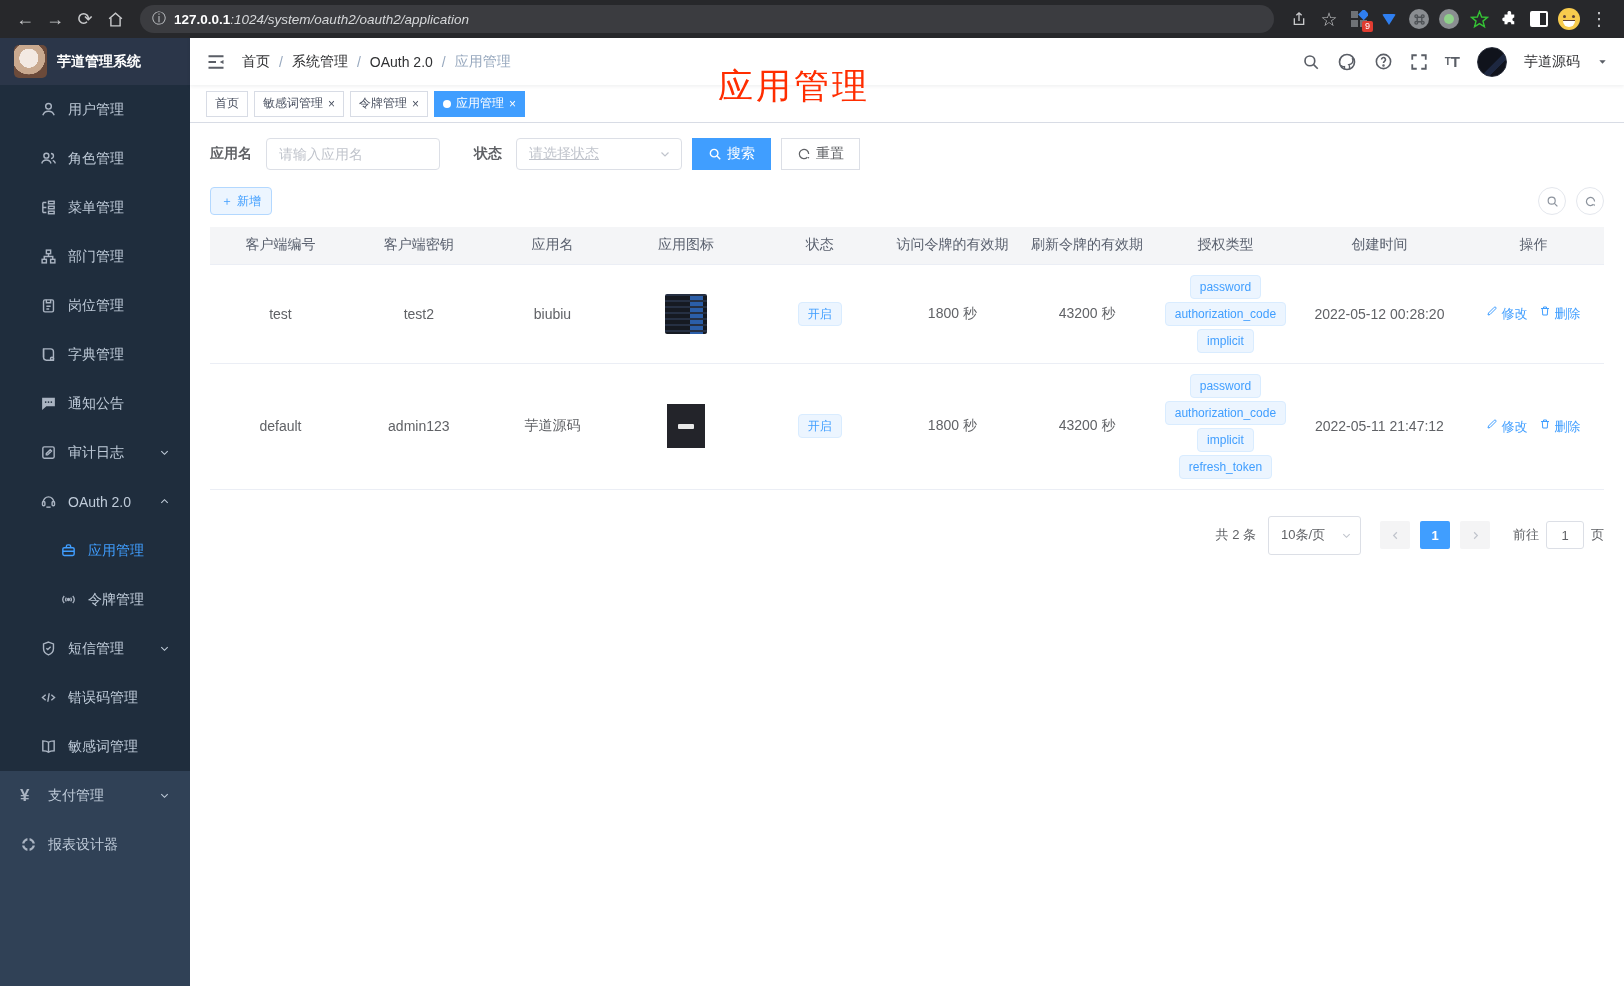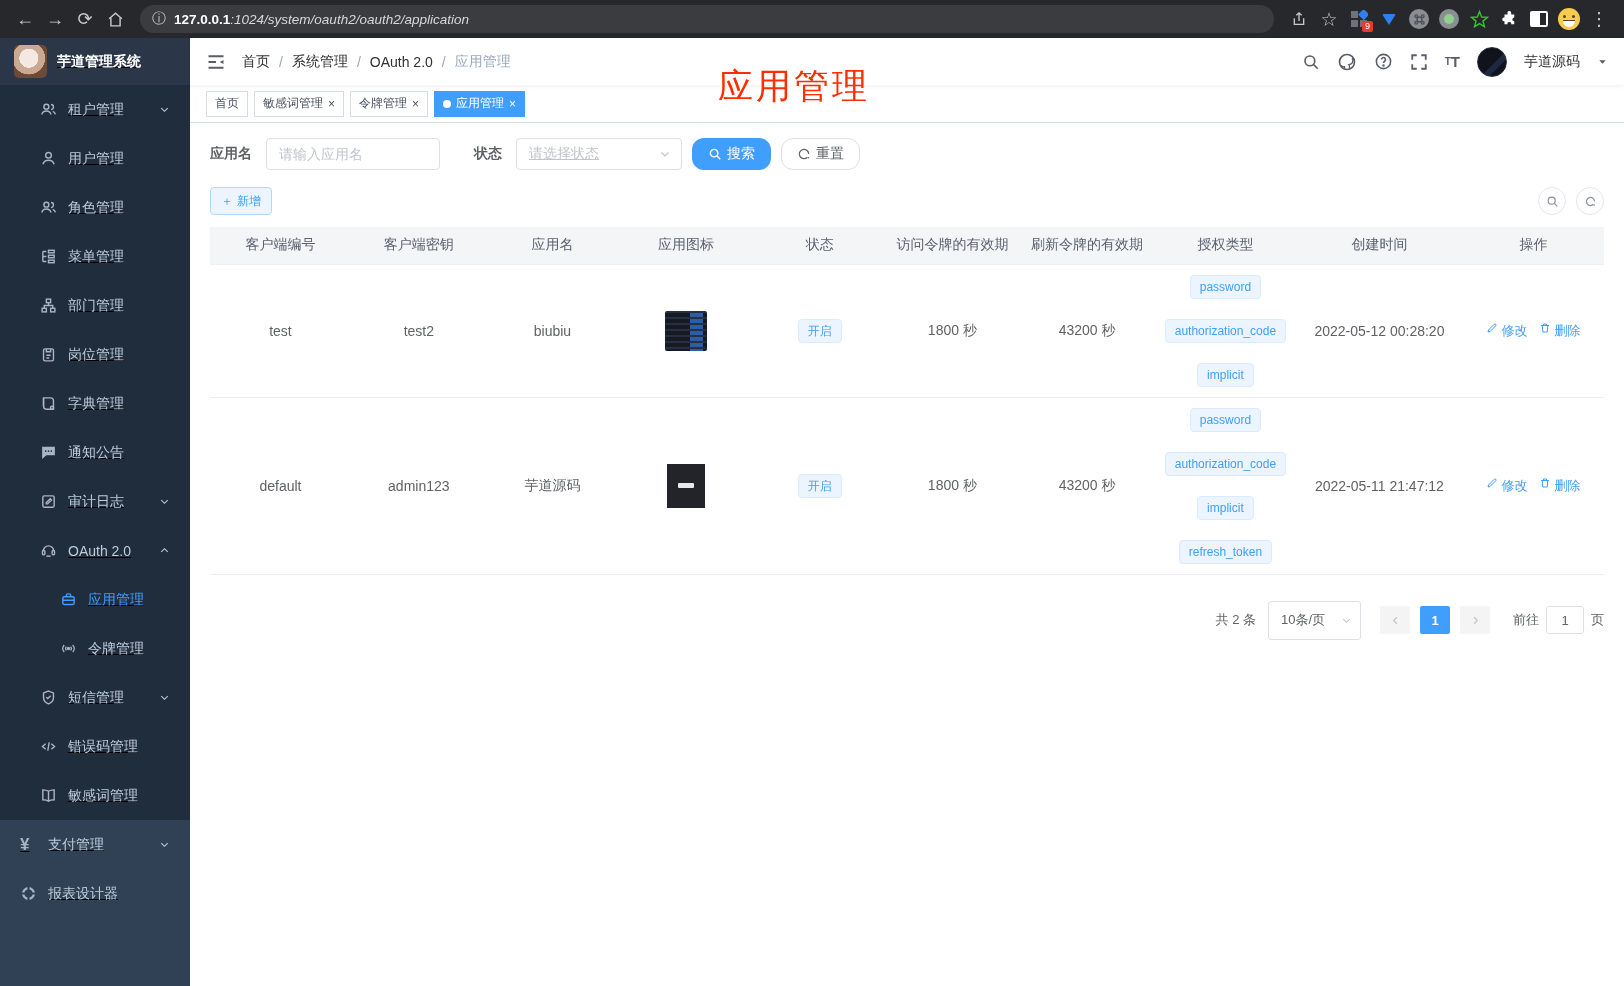--- a/index.html
+++ b/index.html
@@ -30,21 +30,21 @@
   .emoji-face { width:22px; height:22px; border-radius:50%; background:#f7cb4d; position:relative; }
   .emoji-face::before { content:""; position:absolute; left:5px; top:7px; width:3px; height:3px;
     border-radius:50%; background:#5d4037; box-shadow:9px 0 0 #5d4037; }
   .emoji-face::after { content:""; position:absolute; left:5px; top:12px; width:12px; height:6px;
     border-radius:0 0 10px 10px; background:#fff; border-top:1px solid #5d4037; }
 
   
   .app { position:absolute; top:38px; left:0; right:0; bottom:0; display:flex; }
 
   
-  .sidebar { width:190px; flex-shrink:0; background:#304156; overflow:hidden;text-decoration:underline; }
+  .sidebar { width:190px; flex-shrink:0; background:#304156; overflow:hidden; }
   .logo-bar { height:47px; background:#2b3649; display:flex; align-items:center; padding-left:14px; gap:10px; }
   .logo-img { width:33px; height:33px; border-radius:5px; flex-shrink:0;
     background:radial-gradient(circle at 45% 40%, #f3e9e2 0 35%, #c9a98f 36% 60%, #6b4a3a 61% 100%); }
   .logo-title { color:#fff; font-size:14px; font-weight:700; white-space:nowrap; }
   .submenu-block { background:#1f2d3d; }
   .menu-item { height:49px; display:flex; align-items:center; color:#bfcbd9; font-size:14px; cursor:pointer; }
   .menu-item .mi-icon { width:17px; margin-right:11px; color:#aab4c2; flex-shrink:0; }
   .menu-item.lvl0 { padding-left:20px; }
   .menu-item.lvl1 { padding-left:40px; }
   .menu-item.lvl2 { padding-left:60px; }
@@ -88,41 +88,41 @@
   .content { flex:1; padding:15px 20px 0 20px; position:relative; }
   .filter-row { display:flex; align-items:center; height:32px; }
   .f-label { font-size:14px; color:#606266; font-weight:700; margin-right:14px; }
   .el-input { width:174px; height:32px; border:1px solid #dcdfe6; border-radius:4px; padding:0 12px;
     font-size:14px; color:#606266; outline:none; background:#fff; }
   .el-input::placeholder { color:#c0c4cc; }
   .f-label.status { margin-left:34px; }
   .el-select { width:166px; height:32px; border:1px solid #dcdfe6; border-radius:4px; padding:0 10px 0 12px;
     display:flex; align-items:center; justify-content:space-between; color:#c0c4cc; font-size:14px;
     background:#fff; cursor:pointer;text-decoration:underline; }
-  .btn { height:32px; border-radius:12px; font-size:14px; display:inline-flex; align-items:center;
+  .btn { height:32px; border-radius:0; font-size:14px; display:inline-flex; align-items:center;
     gap:5px; padding:0 15px; cursor:pointer; border:1px solid transparent; }
   .btn-search { background:#409eff; color:#fff; margin-left:10px; }
   .btn-reset { background:#fff; border-color:#dcdfe6; color:#606266; margin-left:10px; }
 
   .toolbar-row { display:flex; align-items:center; margin-top:17px; }
   .btn-add { height:28px; padding:0 10px; border-radius:4px; font-size:12px; display:inline-flex;
     align-items:center; gap:4px; background:#ecf5ff; border:1px solid #b3d8ff; color:#409eff; cursor:pointer; }
   .tool-circles { margin-left:auto; display:flex; }
   .icon-circle { width:28px; height:28px; border-radius:50%; border:1px solid #e4e7ed; color:#8c939d;
     display:flex; align-items:center; justify-content:center; margin-left:10px; background:#fff; cursor:pointer; }
 
   
   table { width:100%; margin-top:12px; border-collapse:collapse; table-layout:fixed;
     font-size:14px; color:#606266; }
   thead th { background:#f4f5f7; height:37px; font-weight:400; color:#59606e; text-align:center;
     font-size:14px; border-bottom:1px solid #ebeef5; }
   tbody td { text-align:center; border-bottom:1px solid #ebeef5; padding:10px 2px; vertical-align:middle; }
   .tag { display:inline-block; background:#ecf5ff; border:1px solid #d9ecff; color:#409eff;
     border-radius:4px; font-size:12px; padding:0 9px; height:24px; line-height:22px; white-space:nowrap; }
-  .grants { display:flex; flex-direction:column; align-items:center; gap:20px; }
+  .grants { display:flex; flex-direction:column; align-items:center; gap:3px; }
   .app-thumb1 { width:42px; height:40px; margin:0 auto; border-radius:2px; background:#161a22;
     background-image:linear-gradient(#263043 2px, transparent 2px),
       linear-gradient(90deg, transparent 60%, #2b5ea8 60% 90%, transparent 90%);
     background-size:100% 6px, 100% 100%; }
   .app-thumb2 { width:38px; height:44px; margin:0 auto; background:#23242a; display:flex;
     align-items:center; justify-content:center; }
   .app-thumb2 .mark { width:16px; height:5px; background:#e8e8e8; border-radius:1px; }
   .link-action { color:#409eff; font-size:13px; margin:0 6px; display:inline-flex; align-items:flex-start;
     gap:3px; cursor:pointer; white-space:nowrap; }
 
@@ -212,35 +212,20 @@
 </div>
 
 <div class="app">
 
   <aside class="sidebar">
     <div class="logo-bar">
       <div class="logo-img"></div>
       <span class="logo-title">芋道管理系统</span>
     </div>
     <div class="submenu-block">
-      <div class="menu-item lvl1">
-        <span class="mi-icon">
-            <svg width="17" height="17" viewBox="0 0 24 24" fill="none" stroke="currentColor" stroke-width="2">
-              <circle cx="9" cy="8" r="3.5"></circle>
-              <path d="M2.5 19c1-3.5 4-4.8 6.5-4.8s5.5 1.3 6.5 4.8"></path>
-              <path d="M15.5 5a3.5 3.5 0 010 7M18 14.7c2 .8 3.2 2.2 3.7 4.3"></path>
-            </svg>
-          </span>
-        <span>租户管理</span>
-        <span class="mi-arrow">
-            <svg width="11" height="11" viewBox="0 0 24 24" fill="none" stroke="currentColor" stroke-width="2.4">
-              <path d="M5 9l7 7 7-7"></path>
-            </svg>
-          </span>
-      </div>
       <div class="menu-item lvl1">
         <span class="mi-icon">
             <svg width="17" height="17" viewBox="0 0 24 24" fill="none" stroke="currentColor" stroke-width="2">
               <circle cx="12" cy="7.5" r="4"></circle>
               <path d="M4 20c1.5-4 5-5.5 8-5.5s6.5 1.5 8 5.5"></path>
             </svg>
           </span>
         <span>用户管理</span>
       </div>
       <div class="menu-item lvl1">

